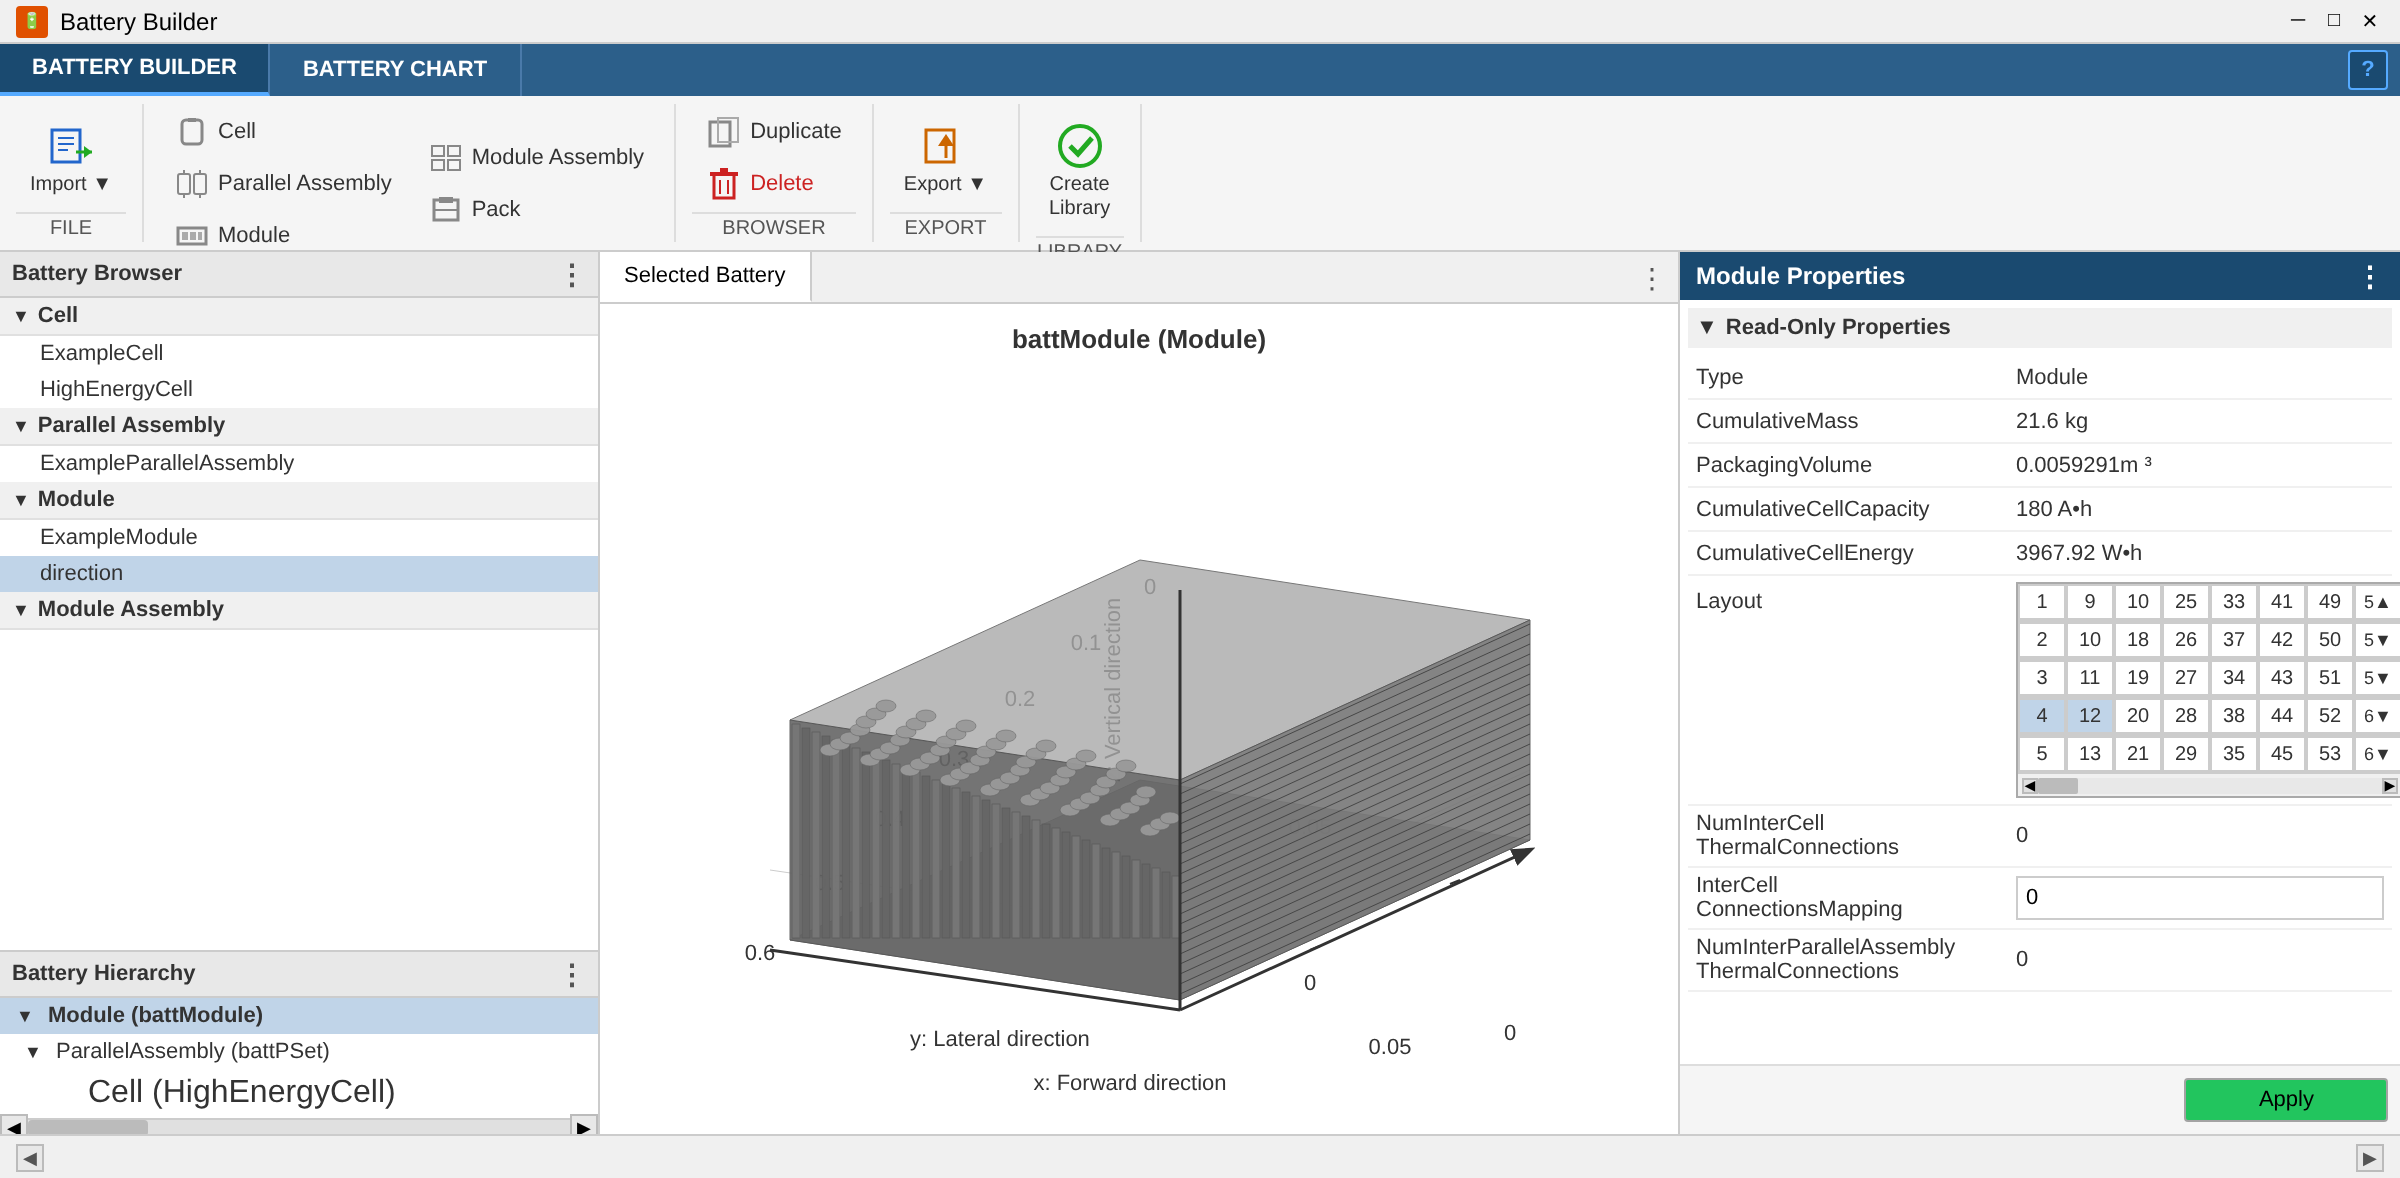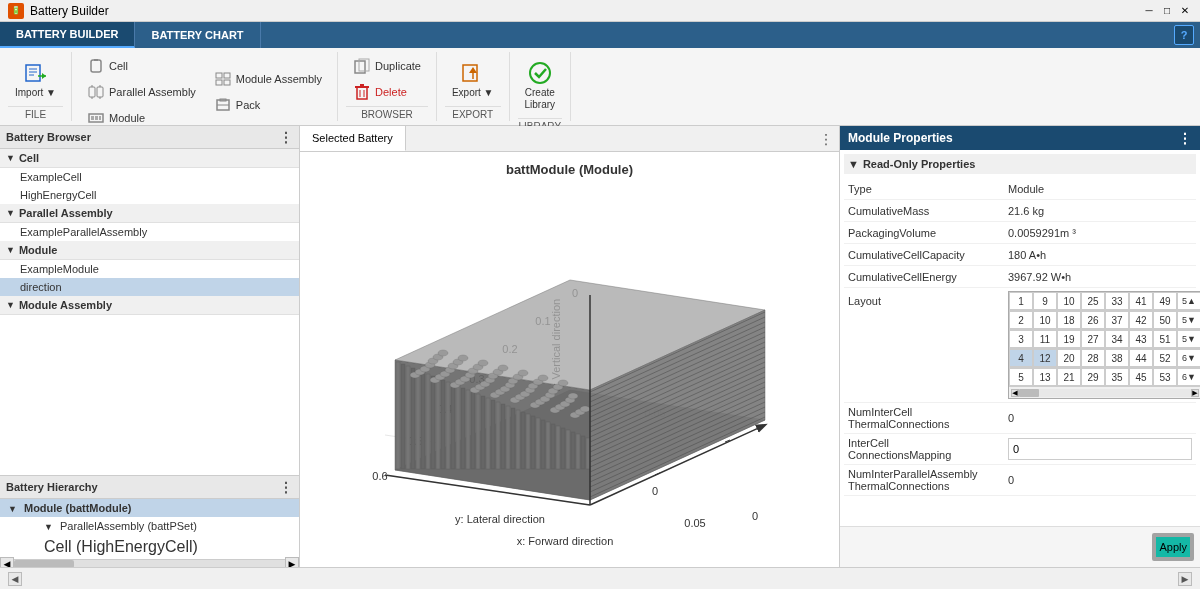--- a/index.html
+++ b/index.html
@@ -278,23 +278,23 @@
 
     
     .apply-area {
       padding: 6px;
       display: flex;
       justify-content: flex-end;
       background: #f5f5f5;
       border-top: 1px solid #ddd;
     }
     .apply-btn {
-      padding: 4px 3px;
-      background: #14b8a6;
-      border: 4px solid #a3a3a3;
+      padding: 4px 36px;
+      background: #22c55e;
+      border: 1px solid #a3a3a3;
       cursor: pointer;
       font-size: 11px;
       border-radius: 2px;
     }
 
     
     ::-webkit-scrollbar { width: 8px; height: 8px; }
     ::-webkit-scrollbar-track { background: #f0f0f0; }
     ::-webkit-scrollbar-thumb { background: #bbb; border-radius: 2px; }
 
@@ -557,21 +557,21 @@
     <div class="hierarchy-panel">
       <div class="panel-header">
         <span>Battery Hierarchy</span>
         <span class="panel-menu-btn">⋮</span>
       </div>
       <div class="tree-area" style="max-height: 100px;">
         <div class="tree-item selected" style="padding-left:8px; font-weight:bold;">
           <span class="tree-arrow">▼</span>
           Module (battModule)
         </div>
-        <div class="tree-sub-item" style="padding-left:24px;margin-left:20px;">
+        <div class="tree-sub-item" style="padding-left:12px;">
           <span class="tree-arrow">▼</span>
           ParallelAssembly (battPSet)
         </div>
         <div class="tree-sub-sub-item">
           Cell (HighEnergyCell)
         </div>
       </div>
     </div>
 
     <div class="scroll-area-bottom">

